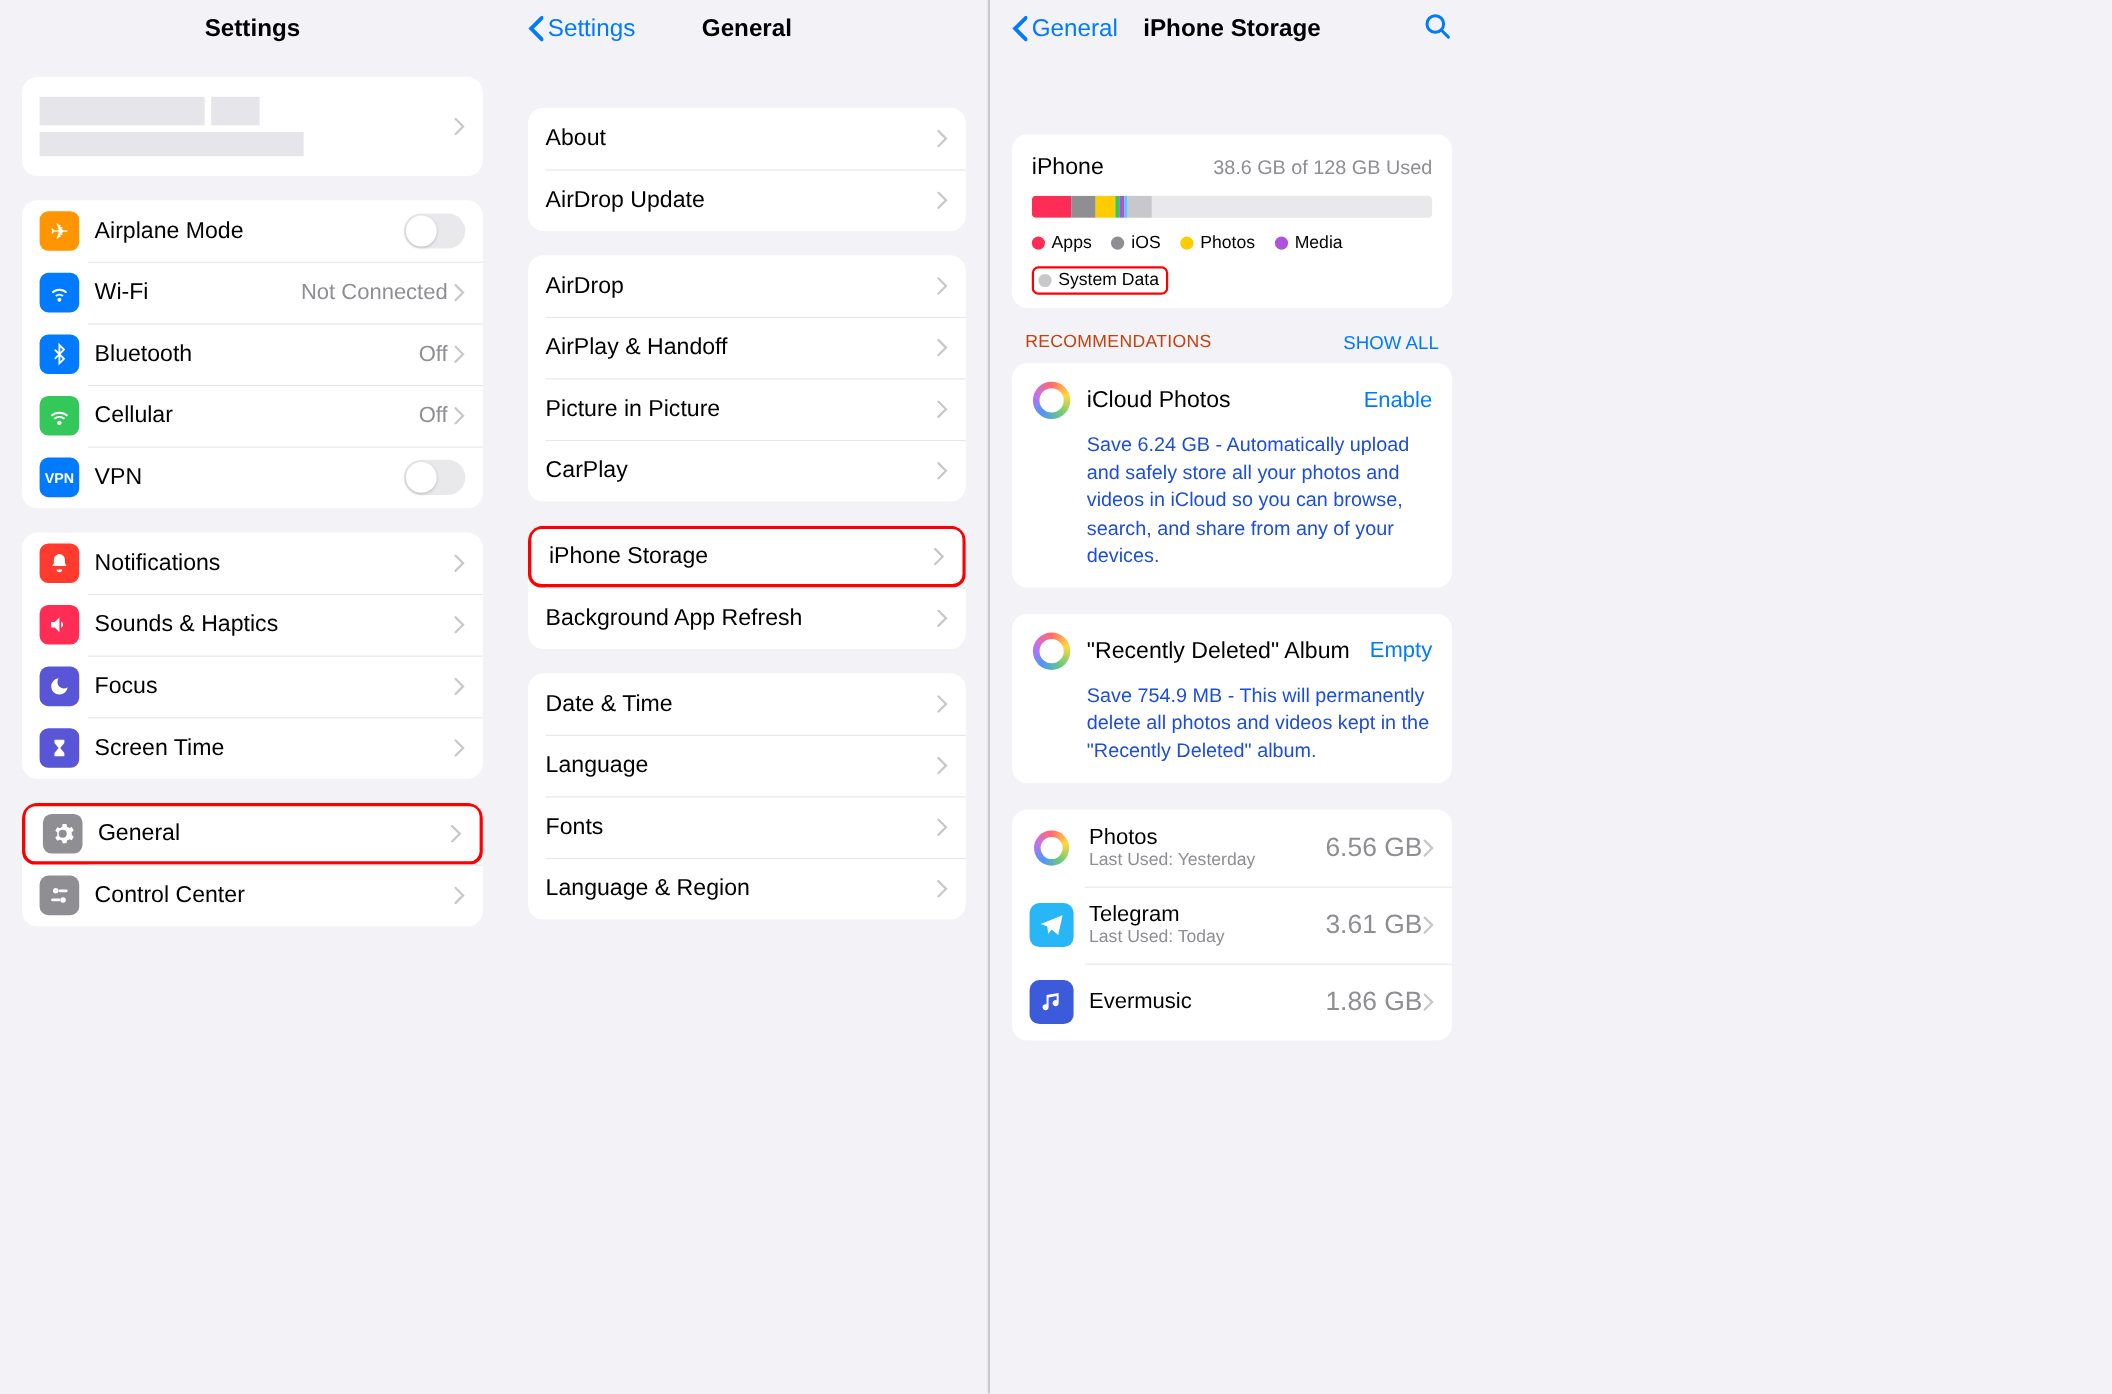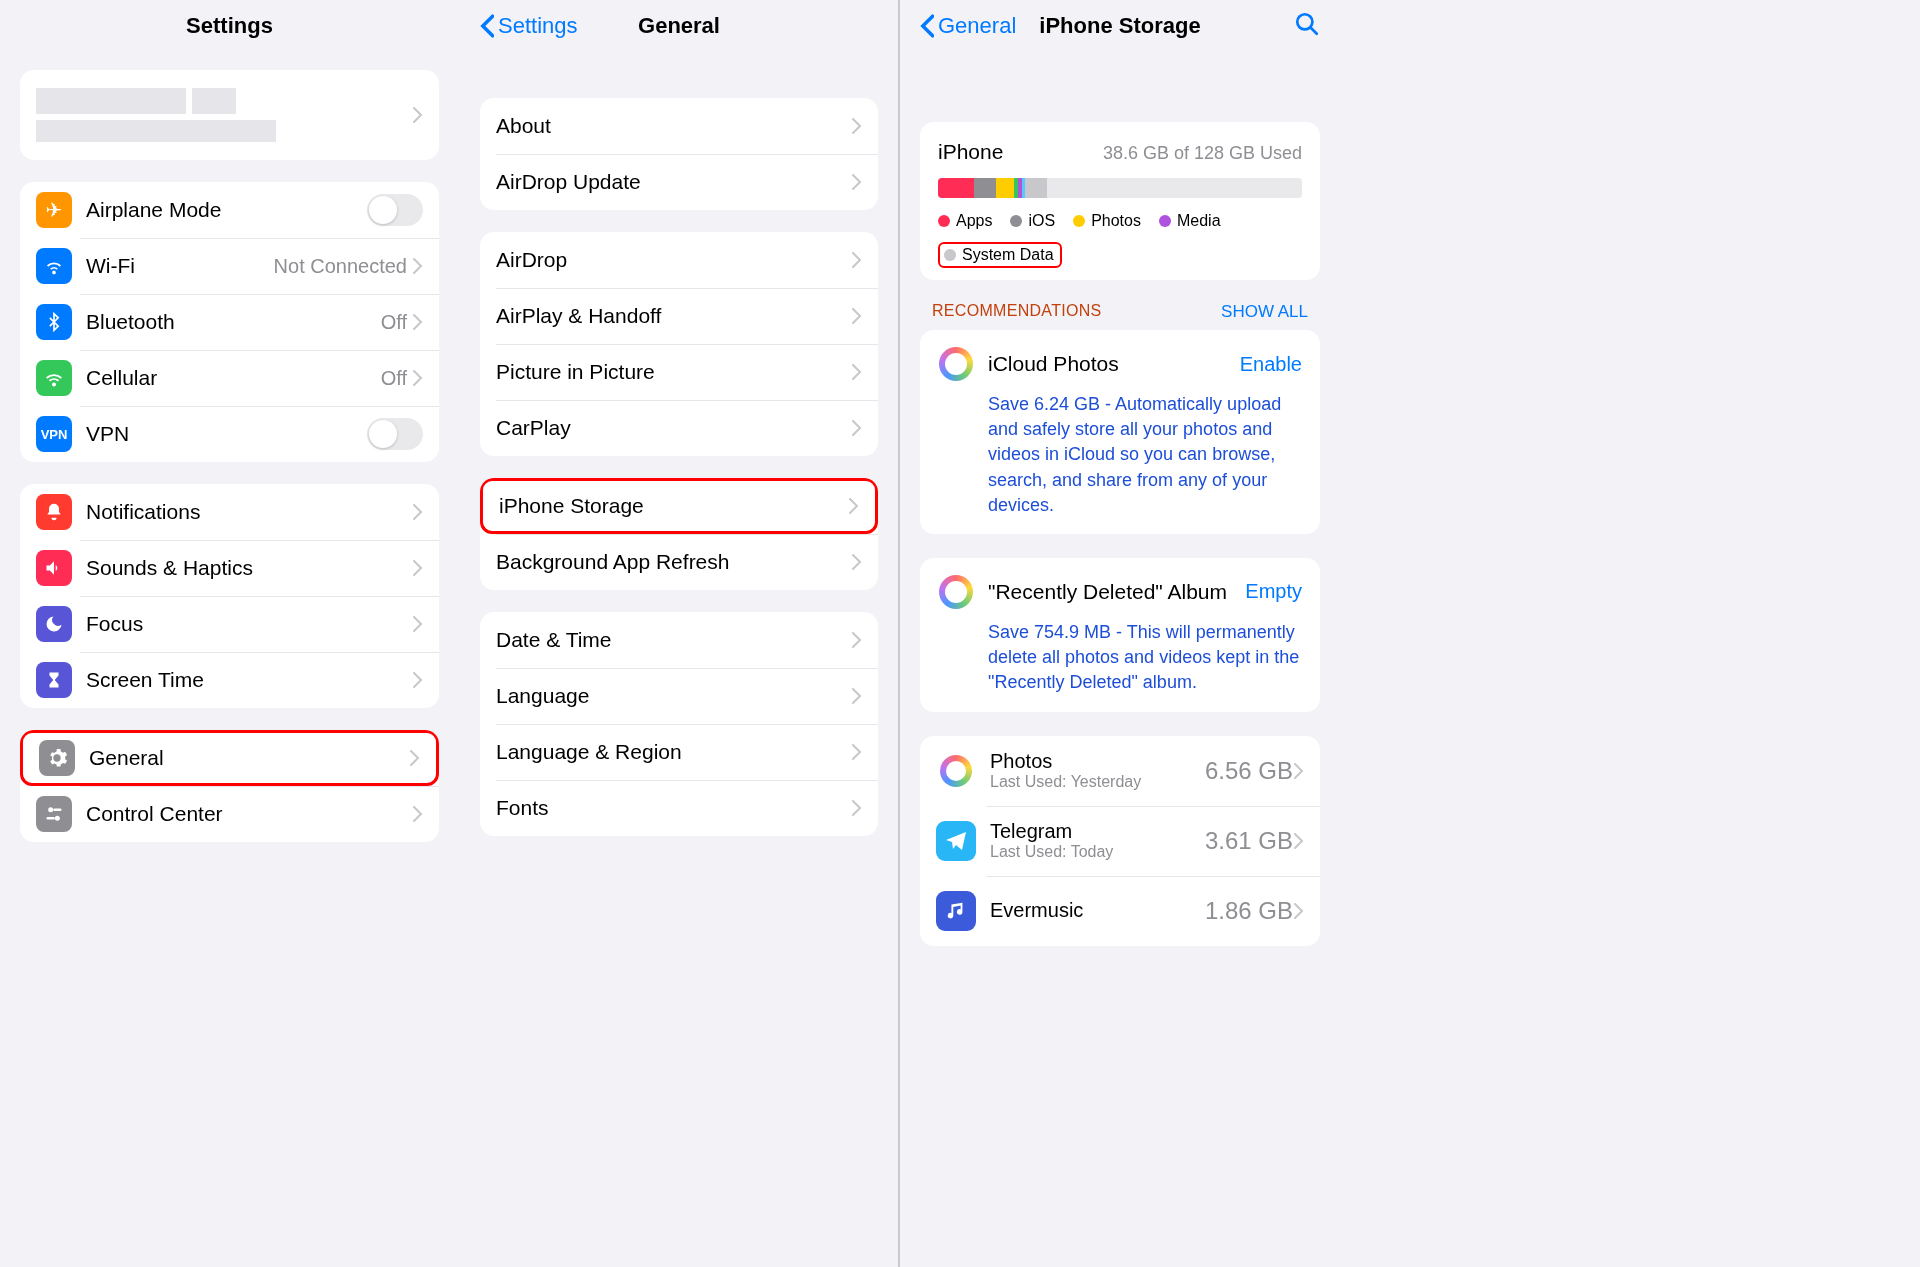--- a/index.html
+++ b/index.html
@@ -509,29 +509,29 @@
       </div>
     <div class="row no-icon">
         <div class="row-label">Language</div>
         <span class="chevron">
           <svg viewBox="0 0 10 16">
             <path d="M1 1l7 7-7 7" stroke="currentColor" stroke-width="2" fill="none" stroke-linecap="round"></path>
           </svg>
         </span>
       </div>
     <div class="row no-icon">
+        <div class="row-label">Fonts</div>
+        <span class="chevron">
+          <svg viewBox="0 0 10 16">
+            <path d="M1 1l7 7-7 7" stroke="currentColor" stroke-width="2" fill="none" stroke-linecap="round"></path>
+          </svg>
+        </span>
+      </div>
+    <div class="row no-icon">
         <div class="row-label">Language &amp; Region</div>
-        <span class="chevron">
-          <svg viewBox="0 0 10 16">
-            <path d="M1 1l7 7-7 7" stroke="currentColor" stroke-width="2" fill="none" stroke-linecap="round"></path>
-          </svg>
-        </span>
-      </div>
-    <div class="row no-icon">
-        <div class="row-label">Fonts</div>
         <span class="chevron">
           <svg viewBox="0 0 10 16">
             <path d="M1 1l7 7-7 7" stroke="currentColor" stroke-width="2" fill="none" stroke-linecap="round"></path>
           </svg>
         </span>
       </div>
   </div>
 </div>
 
 <div class="panel panel3">

